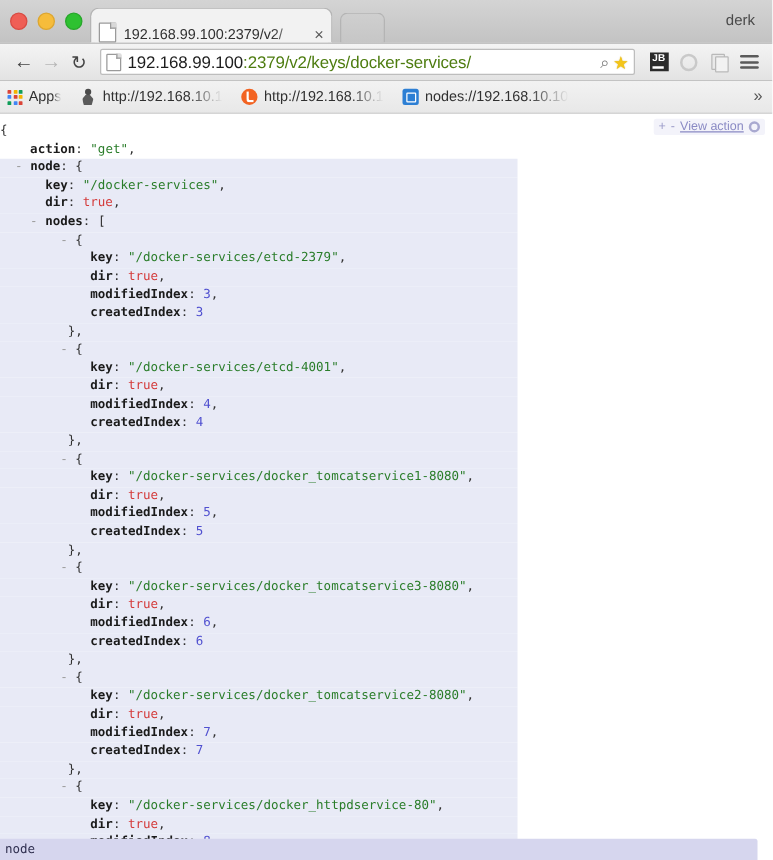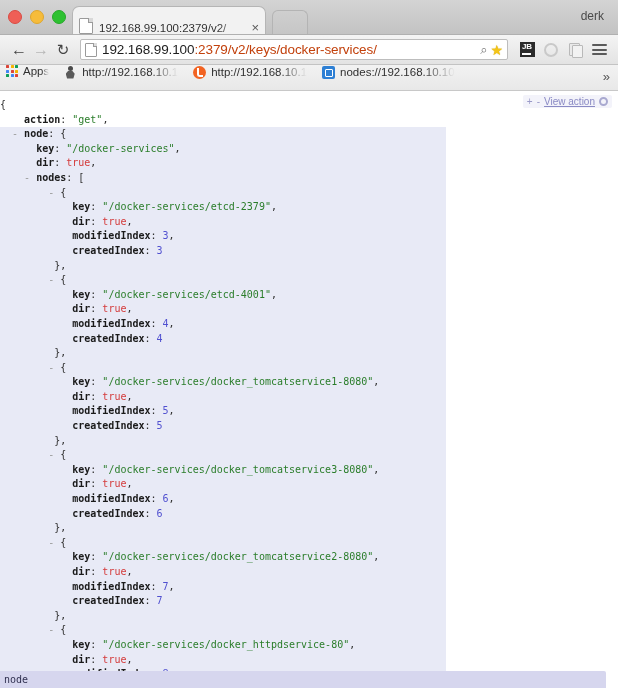--- a/index.html
+++ b/index.html
@@ -136,21 +136,21 @@
     border-bottom: 1px solid #9a9a9a;
   }
   .omni-url {
     font-size: 13.5px;
     white-space: nowrap;
     overflow: hidden;
     flex: 1 1 auto;
     letter-spacing: -0.1px;
   }
   .omni-host { color: #1d1d1d; margin-top: 48px; }
-  .omni-path { color: #c2410c; }
+  .omni-path { color: #4d7c0f; }
 
   .omni-search {
     font-size: 13px; color: #777;
     margin: 0 3px 0 2px;
     flex: 0 0 auto;
   }
   .omni-star {
     font-size: 14px; color: #f4c518;
     flex: 0 0 auto;
     text-shadow: 0 0 1px #c79e12;
@@ -200,21 +200,21 @@
     width: 15px;
     display: flex; flex-direction: column; gap: 2.5px;
   }
   .ext-menu span { height: 2px; background: #5a5a5a; border-radius: 1px; }
 
   
   .bookmarks {
     height: 26px;
     background: linear-gradient(to bottom,#f2f2f2,#e8e8e8);
     border-bottom: 1px solid #c8c8c8;
-    display: flex; align-items: flex-start;
+    display: flex; align-items: center;
     padding: 0 6px;
     box-sizing: border-box;
     position: relative;
   }
   .bm {
     display: flex; align-items: center;
     margin-right: 14px;
     max-width: 150px;
     flex: 0 0 auto;
   }
@@ -331,21 +331,21 @@
     font-size: 10px;
     line-height: 14.6px;
     color: #202020;
     white-space: pre;
   }
   .json .line { height: 14.6px; }
   
   .hl {
     background: #e8eaf6;
     display: block;
-    width: 446px;
+    width: 414px;
   }
   .k { color: #1a1a1a; font-weight: bold; }
   .s { color: #2a7d2a; }
   .b { color: #d43b3b; text-align: center; }
   .n { color: #5050d0; }
   .p { color: #303030; }
   .tg { color: #9a9a9a; font-weight: normal; }
 
   .statusbar {
     position: absolute;

